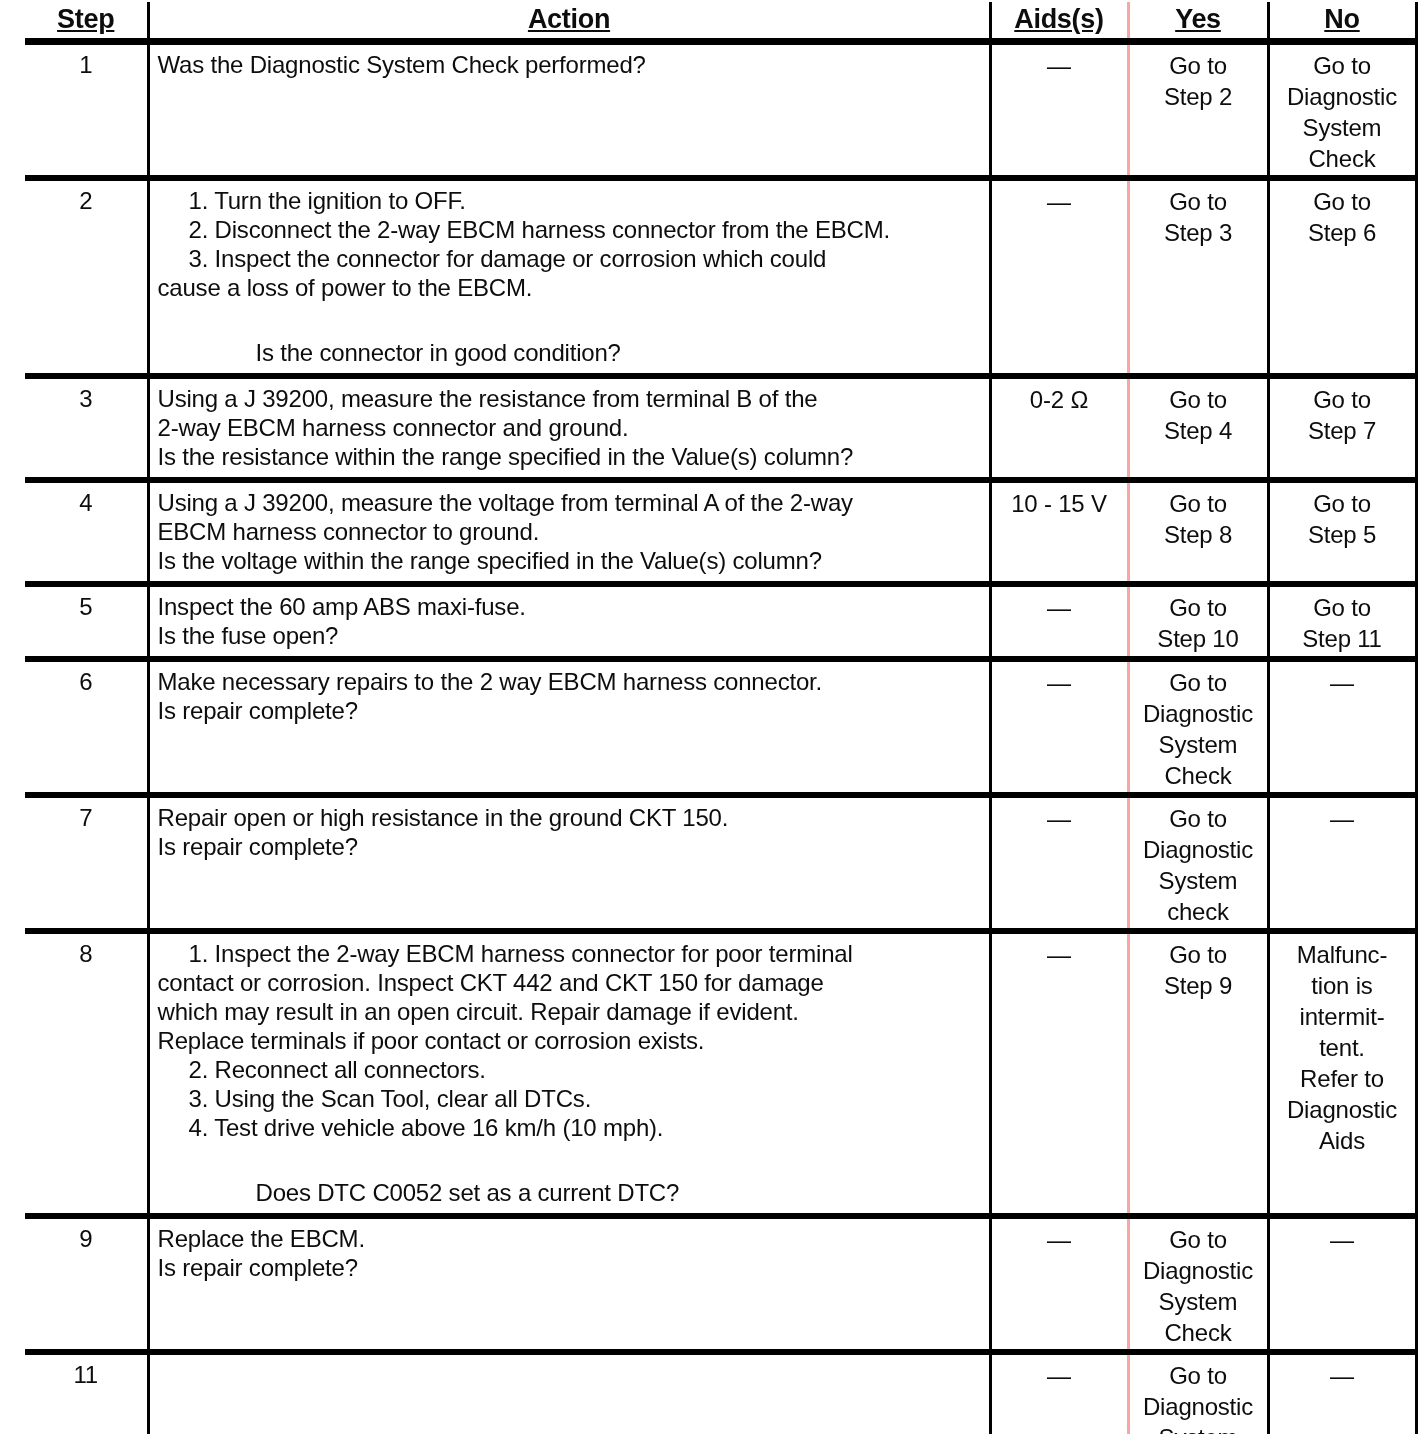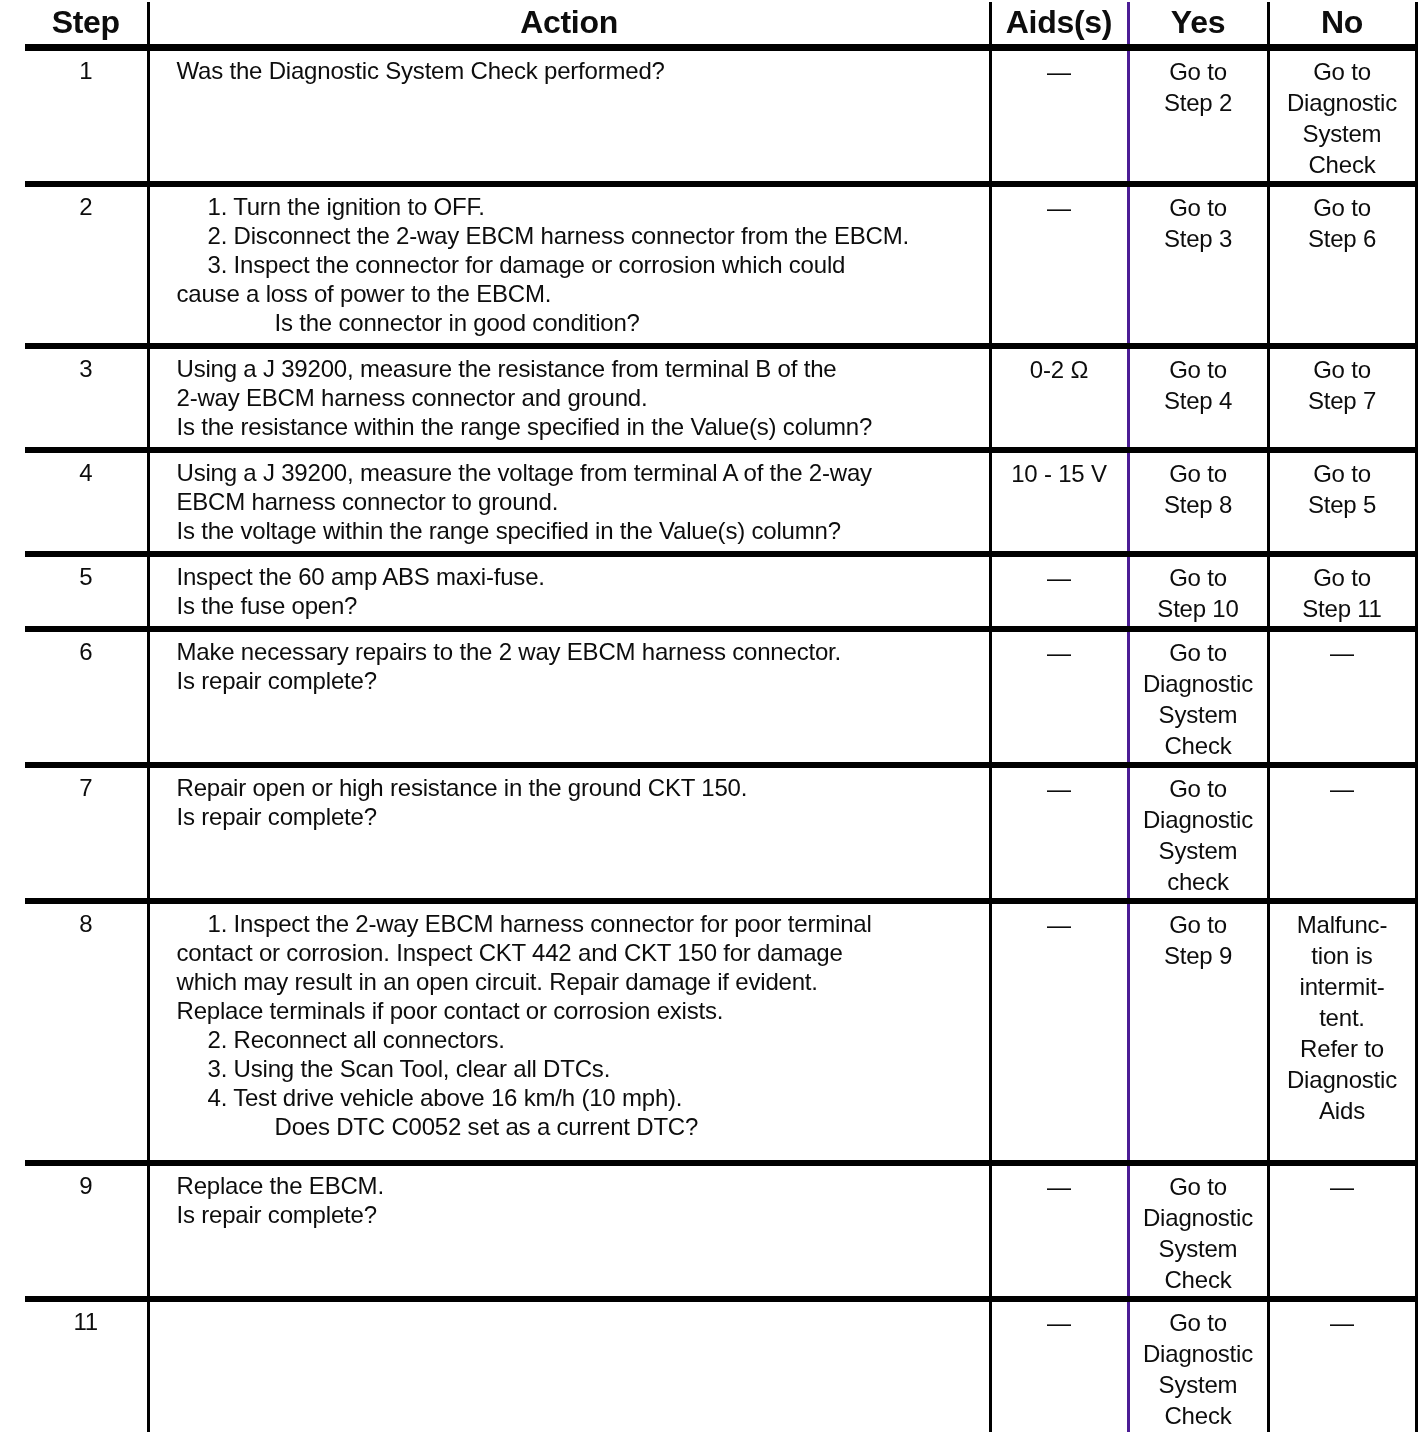--- a/index.html
+++ b/index.html
@@ -26,66 +26,67 @@
   table.diag {
     position: absolute;
     left: 25px;
     top: 2px;
     width: 1391px;
     border-collapse: collapse;
     table-layout: fixed;
   }
   
   thead th {
-    font-size: 32px;
+    font-size: 27px;
     font-weight: bold;
     text-align: center;
     vertical-align: top;
     padding: 2px 0 3px 0;
     height: 30px;
     border-bottom: 7px solid #000;
     letter-spacing: -0.3px;
+    text-decoration: underline;
   }
   
   tbody td {
     vertical-align: top;
     font-size: 24px;
     line-height: 29px;
     border-top: 6px solid #000;
     letter-spacing: -0.2px;
   }
   tbody tr:first-child td { border-top: none; } 
   
   .col-step   { }
   .col-action { border-left: 3px solid #000; }
   .col-value  { border-left: 3px solid #000; }
-  .col-yes    { border-left: 3px solid #4c1d95; }
+  .col-yes    { border-left: 3px solid #fca5a5; }
   .col-no     { border-left: 3px solid #000; border-right: 3px solid #000; text-align: center; }
   td.col-step {
     text-align: center;
     padding-top: 5px;
   }
   td.col-action {
     text-align: left;
-    padding: 5px 8px 6px 27px;
+    padding: 5px 8px 6px 8px;
   }
   td.col-value, td.col-yes, td.col-no {
     text-align: center;
     padding-top: 5px;
     white-space: pre-line;
     line-height: 31px;
     padding-left: 3px;
     padding-right: 3px;
   }
   
   .ln      { white-space: nowrap; }
   .ind-0   { margin-left: 0; }
   .ind-1   { margin-left: 31px; }
   .ind-2   { }
-  .ind-3   { margin-left: 98px; }
+  .ind-3   { margin-left: 98px; margin-top: 36px; }
 </style>
 </head>
 <body style="background: rgb(255, 255, 255); color: rgb(13, 13, 13);">
 
 <div class="page">
   <table class="diag">
     <colgroup>
       <col style="width:123px">
       <col style="width:842px">
       <col style="width:138px">

